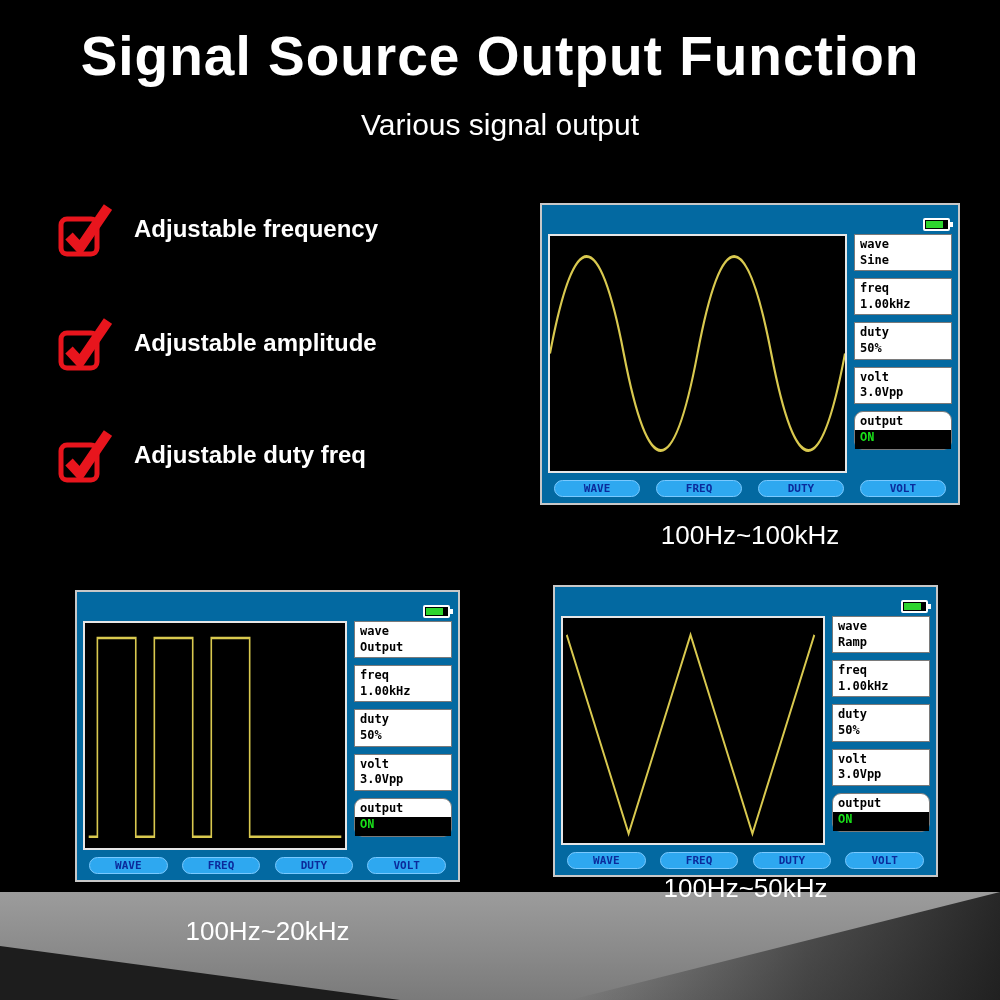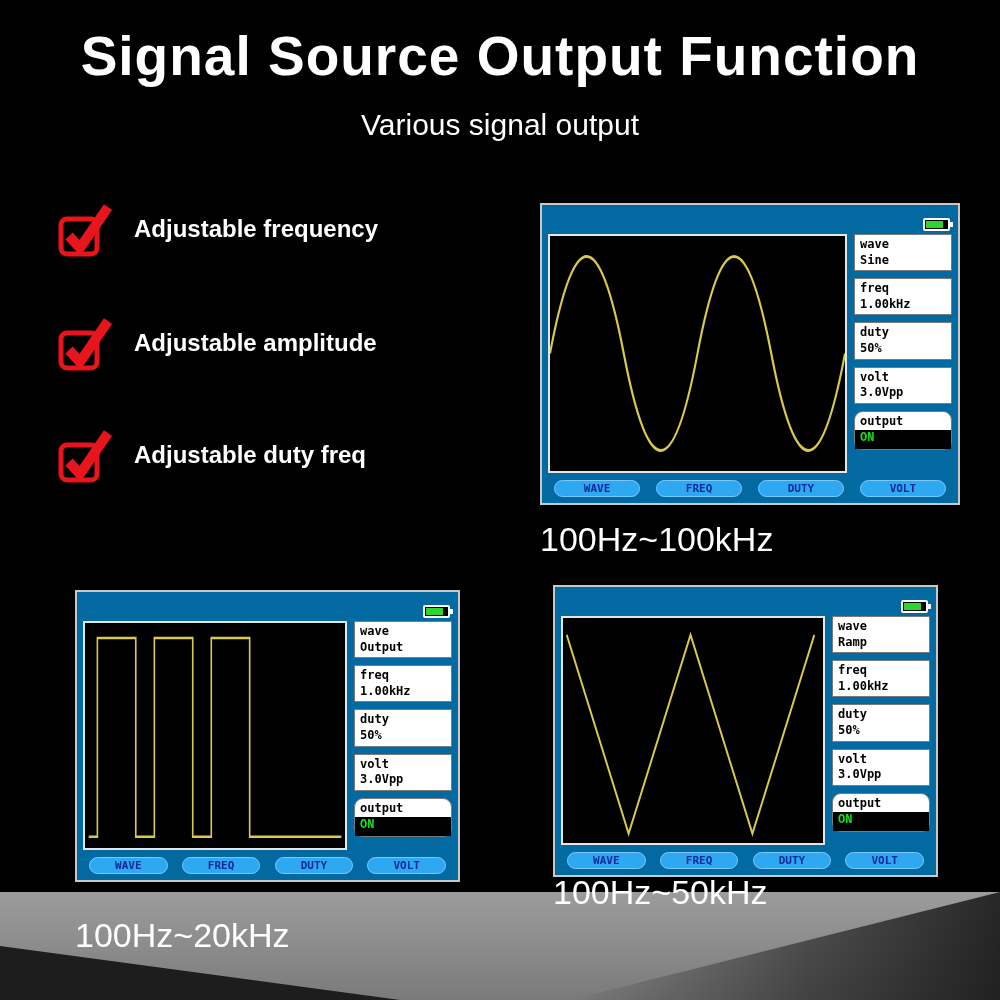--- a/index.html
+++ b/index.html
@@ -47,21 +47,21 @@
   .param.output .p-label{padding:2px 5px 1px 5px;}
   .param.output .p-value{background:#000;color:#19e019;padding:1px 5px 2px 5px;font-family:Liberation Mono, monospace;}
   .btnrow{height:20px;display:flex;justify-content:space-between;align-items:center;
     padding:0 6px;margin-top:5px;}
   .scope-btn{
     width:22%;text-align:center;background:#2ea8f0;color:#0b2a9b;
     font-family:"DejaVu Sans Mono",monospace;font-weight:700;font-size:11px;
     border-radius:9px;border:1px solid #79c9ff;padding:1px 0;box-sizing:border-box;
   }
   
-  .caption{position:absolute;font-size:34px;color:#fff;z-index:3;}
+  .caption{position:absolute;text-align:center;font-size:26px;color:#fff;z-index:3;}
   .c1{left:540px;width:420px;top:520px;}
   .c2{left:75px; width:385px;top:916px;}
   .c3{left:553px;width:385px;top:873px;}
   
   .floor{position:absolute;left:0;right:0;bottom:0;height:108px;z-index:1;
     background:linear-gradient(180deg,#9c9c9c 0%,#8a8a8a 55%,#7a7a7a 100%);}
   .floor-left{position:absolute;left:0;bottom:0;width:400px;height:75px;background:#1d1d1d;
     clip-path:polygon(0 100%,0 28%,100% 100%);}
   .floor-right{position:absolute;right:0;bottom:0;width:430px;height:108px;
     background:linear-gradient(90deg,rgba(20,20,20,0) 0%,rgba(20,20,20,.55) 55%,rgba(10,10,10,.8) 100%);

